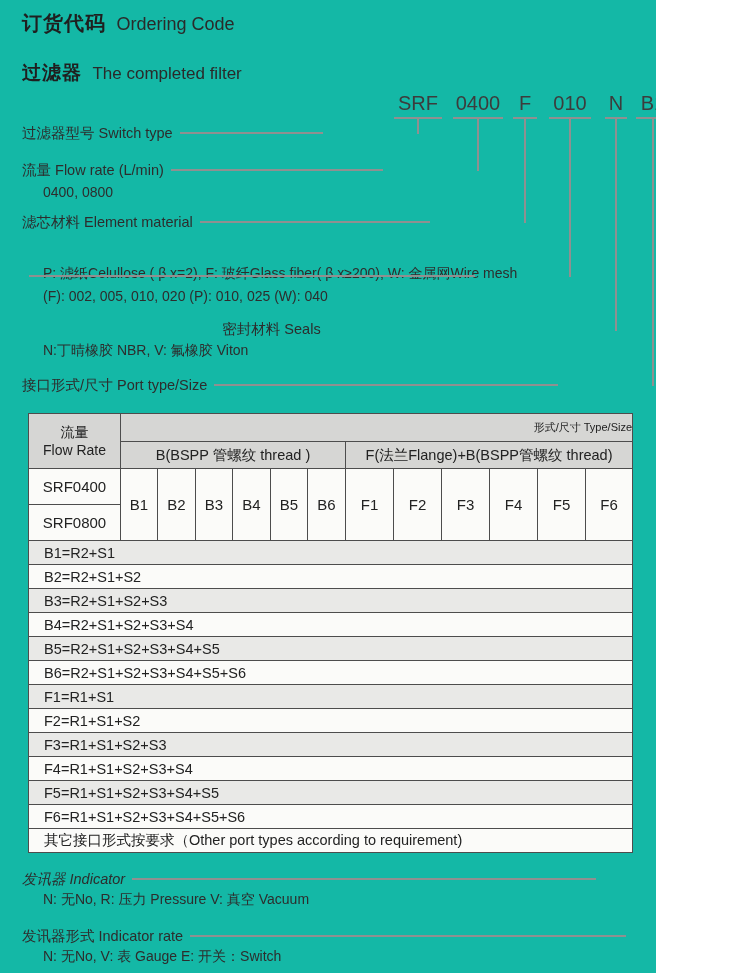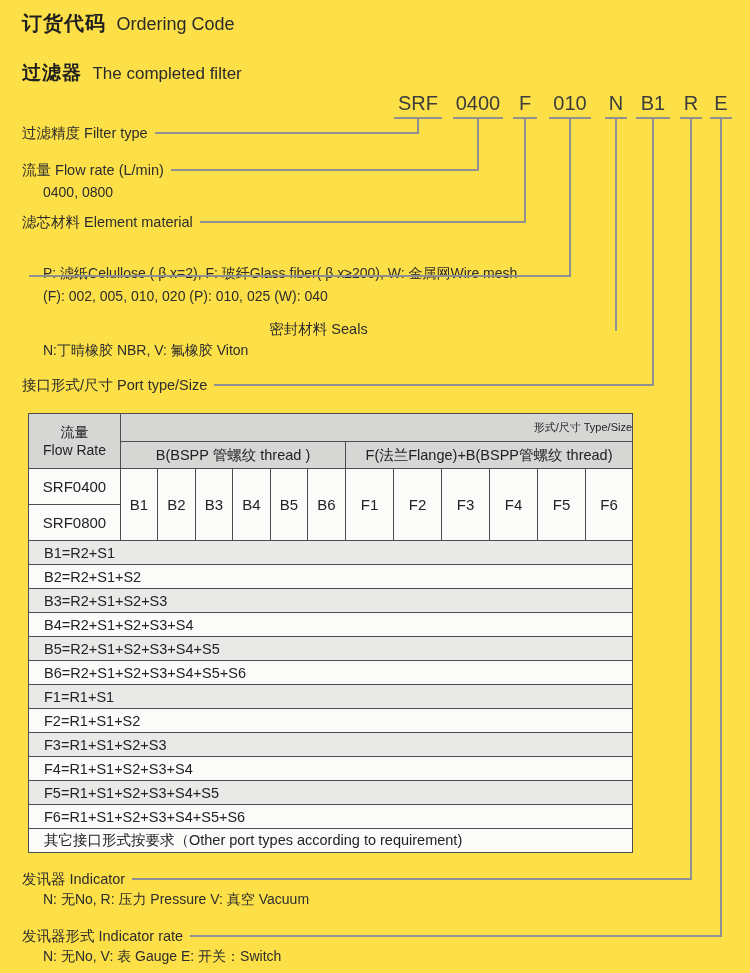--- a/index.html
+++ b/index.html
@@ -1,22 +1,23 @@
 <!DOCTYPE html>
 <html><head>
 <meta charset="utf-8">
 <style>
   html,body{margin:0;padding:0;}
   .page{
     position:relative;
-    width:750px;height:973px;
-    background:#fde047;
+    width:636px;height:973px;
+    background:#14b8a6;
     font-family:"Liberation Sans", sans-serif;
     color:#2d2d2d;
     overflow:hidden;
+    padding-left:20px;
   }
   
   .title-row{position:absolute;left:22px;white-space:nowrap;}
   .t-zh{font-weight:bold;font-size:20px;color:#1f1f1f;letter-spacing:1px;}
   .t-en{font-size:18px;color:#2a2a2a;margin-left:6px;}
   .s-zh{font-weight:bold;font-size:19px;color:#1f1f1f;letter-spacing:1px;}
   .s-en{font-size:17px;color:#2a2a2a;margin-left:6px;}
 
   
   .seg{
@@ -79,21 +80,21 @@
   <div class="vline" style="left:417px;top:119px;height:15px;"></div>
   <div class="vline" style="left:477px;top:119px;height:52px;"></div>
   <div class="vline" style="left:524px;top:119px;height:104px;"></div>
   <div class="vline" style="left:569px;top:119px;height:158px;"></div>
   <div class="vline" style="left:615px;top:119px;height:212px;"></div>
   <div class="vline" style="left:652px;top:119px;height:267px;"></div>
   <div class="vline" style="left:690px;top:119px;height:761px;"></div>
   <div class="vline" style="left:720px;top:119px;height:818px;"></div>
 
   <div class="field" style="top:123px;right:333px;">
-    <span class="flabel">过滤精度 Filter type</span>
+    <span class="flabel">过滤器型号 Switch type</span>
     <span class="hline"></span>
   </div>
 
   <div class="field" style="top:160px;right:273px;">
     <span class="flabel">流量 Flow rate (L/min)</span>
     <span class="hline"></span>
   </div>
   <div class="detail" style="top:184px;">0400, 0800</div>
 
   <div class="field" style="top:212px;right:226px;">
@@ -111,21 +112,21 @@
     <span class="flabel">密封材料 Seals</span>
     <span class="hline"></span>
   </div>
   <div class="detail" style="top:342px;">N:丁晴橡胶 NBR,  V: 氟橡胶 Viton</div>
 
   <div class="field" style="top:375px;right:98px;">
     <span class="flabel">接口形式/尺寸 Port type/Size</span>
     <span class="hline"></span>
   </div>
 
-  <div class="field" style="top:869px;right:60px;">
+  <div class="field" style="top:869px;right:60px;font-style:italic;">
     <span class="flabel">发讯器 Indicator</span>
     <span class="hline"></span>
   </div>
   <div class="detail" style="top:891px;">N: 无No, R: 压力 Pressure   V: 真空 Vacuum</div>
 
   <div class="field" style="top:926px;right:30px;">
     <span class="flabel">发讯器形式 Indicator rate</span>
     <span class="hline"></span>
   </div>
   <div class="detail" style="top:948px;">N: 无No, V: 表 Gauge  E: 开关：Switch</div>

